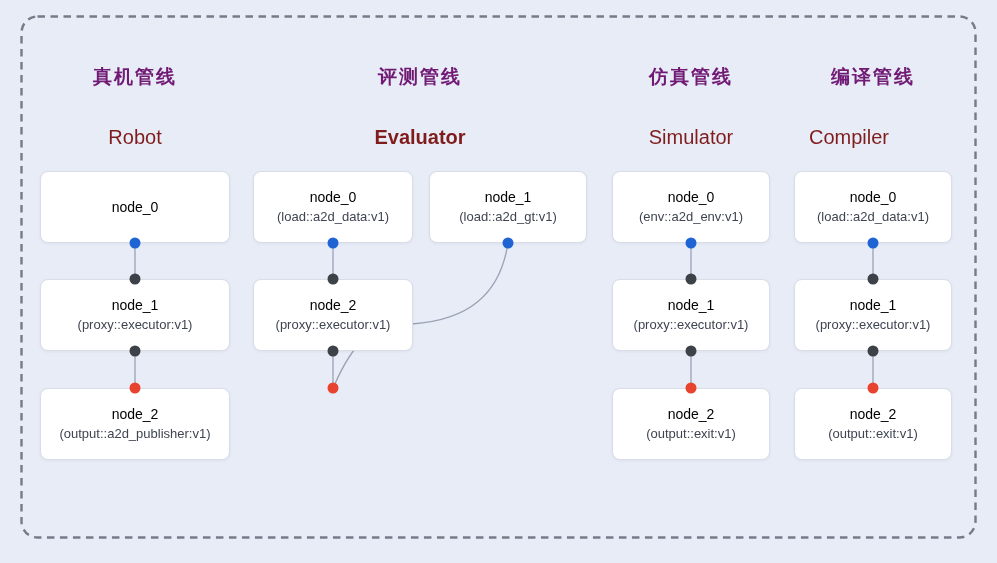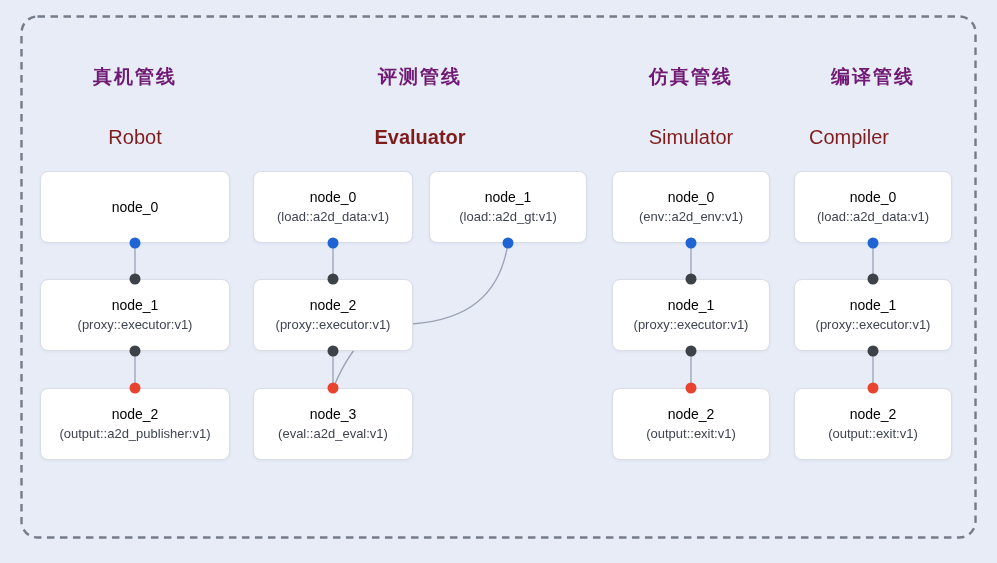--- a/index.html
+++ b/index.html
@@ -99,24 +99,20 @@
     <div class="node-type">(load::a2d_data:v1)</div>
   </div>
   <div class="node" style="left:429px;top:171px;width:158px;">
     <div class="node-name">node_1</div>
     <div class="node-type">(load::a2d_gt:v1)</div>
   </div>
   <div class="node" style="left:253px;top:279px;width:160px;">
     <div class="node-name">node_2</div>
     <div class="node-type">(proxy::executor:v1)</div>
   </div>
-  <div class="node" style="left:253px;top:388px;width:160px;">
-    <div class="node-name">node_3</div>
-    <div class="node-type">(eval::a2d_eval:v1)</div>
-  </div>
 
   <div class="node" style="left:612px;top:171px;width:158px;">
     <div class="node-name">node_0</div>
     <div class="node-type">(env::a2d_env:v1)</div>
   </div>
   <div class="node" style="left:612px;top:279px;width:158px;">
     <div class="node-name">node_1</div>
     <div class="node-type">(proxy::executor:v1)</div>
   </div>
   <div class="node" style="left:612px;top:388px;width:158px;">

